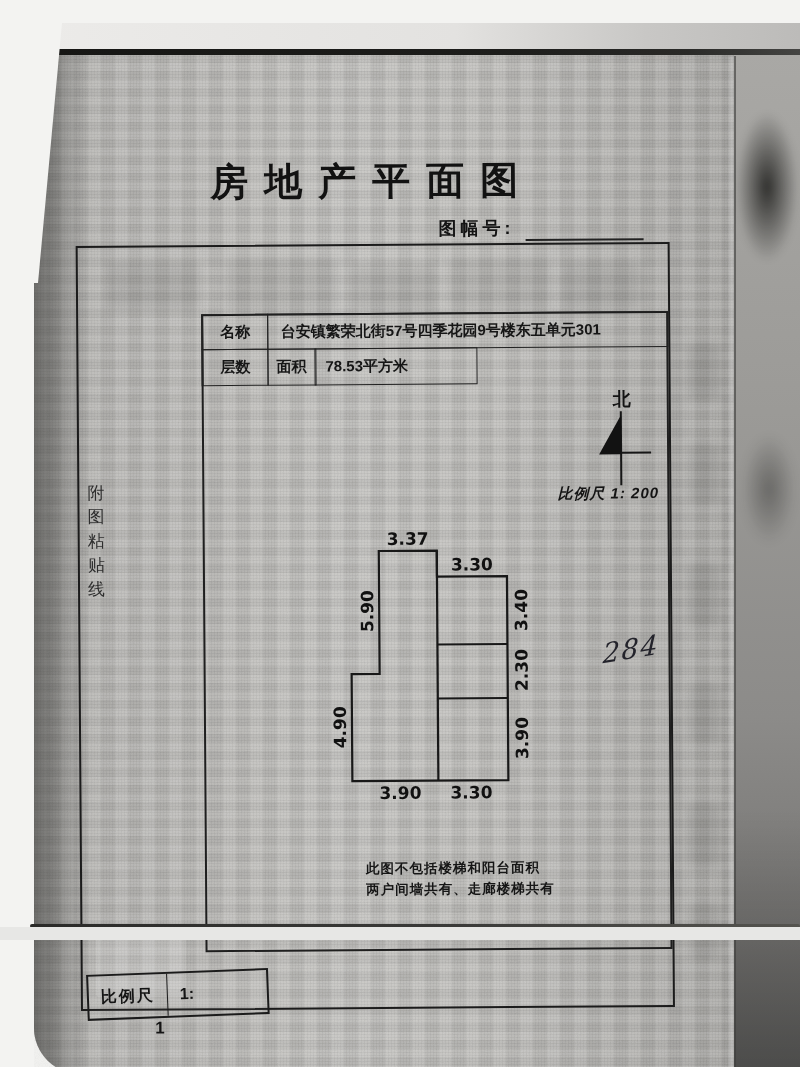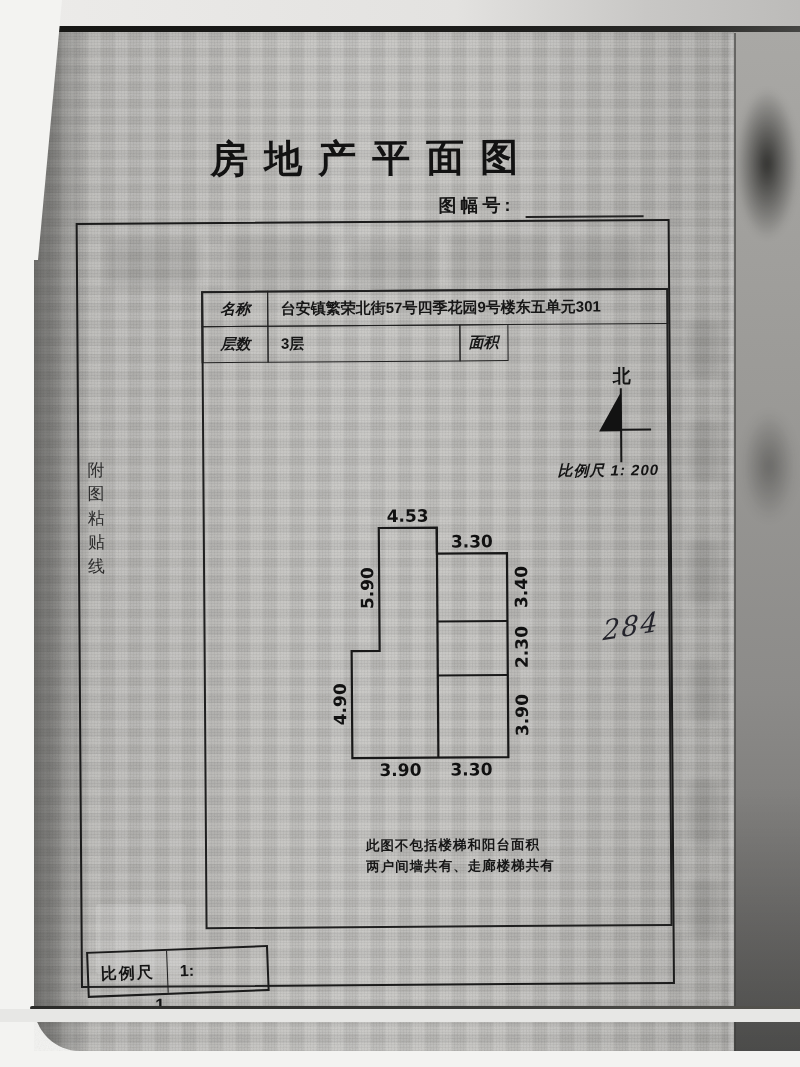--- a/index.html
+++ b/index.html
@@ -2,21 +2,21 @@
 <html><head>
 <meta charset="utf-8">
 <style>
   html,body{margin:0;padding:0;}
   body{
     width:800px;height:1067px;overflow:hidden;
     background:#f3f3f1;
     font-family:"Liberation Sans","DejaVu Sans",sans-serif;
     -webkit-font-smoothing:antialiased;
   }
-  .scan{position:relative;width:800px;height:1022px;}
+  .scan{position:relative;width:800px;height:917px;margin-top:23px;}
 
   
   .paper{
     position:absolute;left:34px;top:31px;width:766px;height:1020px;
     background:linear-gradient(90deg,#a7a6a3,#bcbbb8 9%,#c6c5c2 40%,#c3c2bf 60%,#b3b2af 86%,#a09f9c);
     border-radius:4px 0 0 46px;
   }
   .tex{position:absolute;inset:0;pointer-events:none;border-radius:inherit;}
   .tex-grid{
     background:
@@ -69,21 +69,21 @@
   .paste-line{position:absolute;left:82px;top:446px;height:260px;width:26px;
     writing-mode:vertical-rl;text-orientation:upright;font-size:17px;letter-spacing:24px;color:#2e2e2e;}
 
   
   .info-table{position:absolute;left:203px;top:290px;width:467px;box-sizing:border-box;}
   .row{display:flex;height:36px;box-sizing:border-box;}
   .cell{box-sizing:border-box;border:1.5px solid #222;border-left-width:2px;
     display:flex;align-items:center;font-weight:bold;font-size:15px;color:#161616;}
   .cell + .cell{border-left-width:1.5px;margin-left:-1.5px;}
   .row + .row .cell{margin-top:-1.5px;}
-  .c-label{justify-content:center;font-style:italic;}
+  .c-label{justify-content:center;}
   .c-val{padding-left:13px;}
 
   
   .north-label{position:absolute;left:604px;top:366px;width:38px;text-align:center;font-size:18px;font-weight:bold;}
   .north-svg{position:absolute;left:593px;top:386px;}
   .scale-note{position:absolute;left:558px;top:463px;width:120px;font-size:15px;font-weight:bold;letter-spacing:1px;font-style:italic;}
 
   
   .plan-svg{position:absolute;left:330px;top:505px;}
   .dim{position:absolute;width:60px;height:20px;text-align:center;font-size:17px;font-weight:bold;color:#111;
@@ -158,41 +158,41 @@
     <div class="paste-line">附图粘贴线</div>
     <div class="inner-frame"></div>
 
     <div class="info-table">
       <div class="row">
         <div class="cell c-label" style="width:67px">名称</div>
         <div class="cell c-val" style="width:401.5px">台安镇繁荣北街57号四季花园9号楼东五单元301</div>
       </div>
       <div class="row">
         <div class="cell c-label" style="width:67px">层数</div>
-        <div class="cell c-val" style="width:193.5px">3层</div>
         <div class="cell c-label" style="width:49px">面积</div>
+        <div class="cell c-val" style="width:163px;padding-left:10px">78.53平方米</div>
       </div>
     </div>
 
     <div class="north-label">北</div>
     <svg class="north-svg" width="64" height="84" viewBox="0 0 64 84" xmlns="http://www.w3.org/2000/svg">
       <line x1="29" y1="4" x2="29" y2="78" stroke="#161616" stroke-width="2"></line>
       <polygon points="29,8 7,47 29,47" fill="#121212"></polygon>
       <line x1="29" y1="45.5" x2="59" y2="45.5" stroke="#161616" stroke-width="2"></line>
     </svg>
     <div class="scale-note">比例尺 1: 200</div>
 
     <svg class="plan-svg" width="260" height="270" viewBox="0 0 260 270" xmlns="http://www.w3.org/2000/svg">
       <polygon points="49,23 107,23 107,49 177,49 177,253 21,253 21,146 49,146" fill="none" stroke="#181818" stroke-width="2.2" stroke-linejoin="miter"></polygon>
       <line x1="107" y1="23" x2="107" y2="253" stroke="#181818" stroke-width="2.2"></line>
       <line x1="107" y1="117" x2="177" y2="117" stroke="#181818" stroke-width="2"></line>
       <line x1="107" y1="171" x2="177" y2="171" stroke="#181818" stroke-width="2"></line>
     </svg>
 
-    <div class="dim d-top">4.53</div>
+    <div class="dim d-top">3.37</div>
     <div class="dim d-topright">3.30</div>
     <div class="dim v d-leftup">5.90</div>
     <div class="dim v d-rightup">3.40</div>
     <div class="dim v d-rightmid">2.30</div>
     <div class="dim v d-leftlow">4.90</div>
     <div class="dim v d-rightlow">3.90</div>
     <div class="dim d-botleft">3.90</div>
     <div class="dim d-botright">3.30</div>
 
     <div class="handwriting">284</div>

